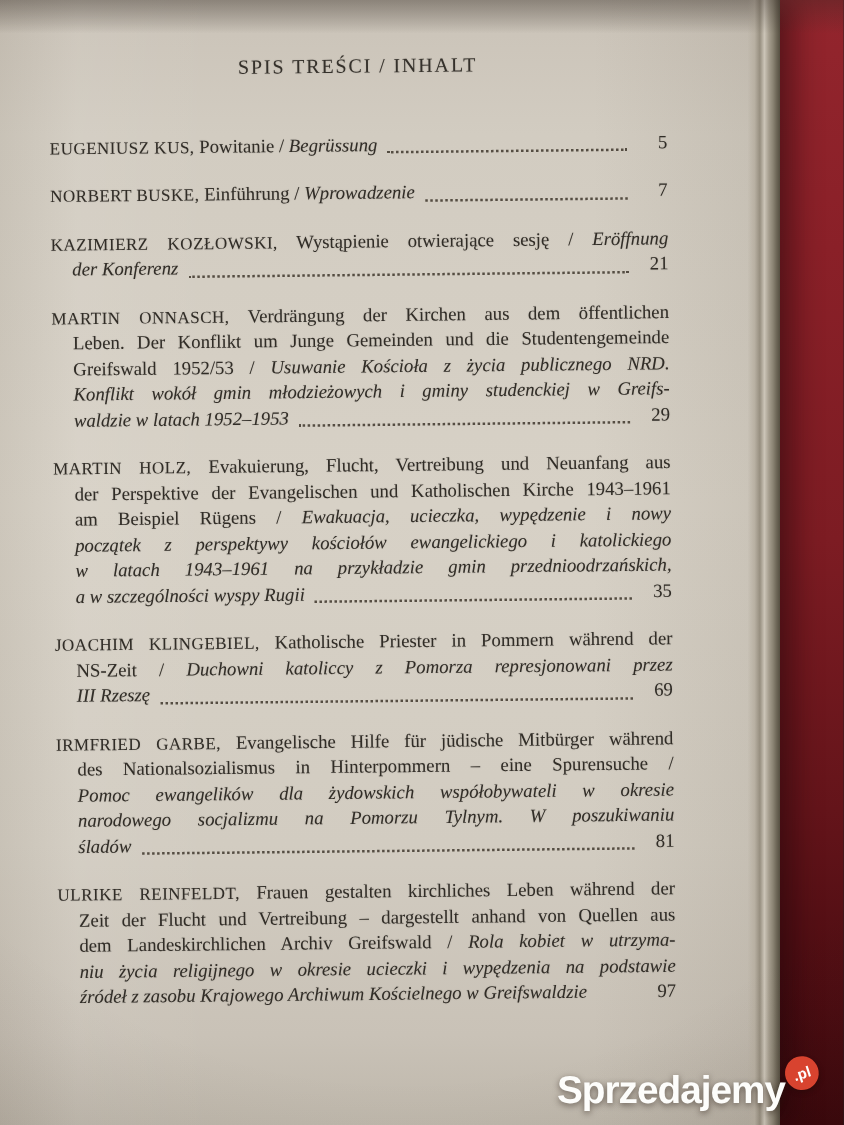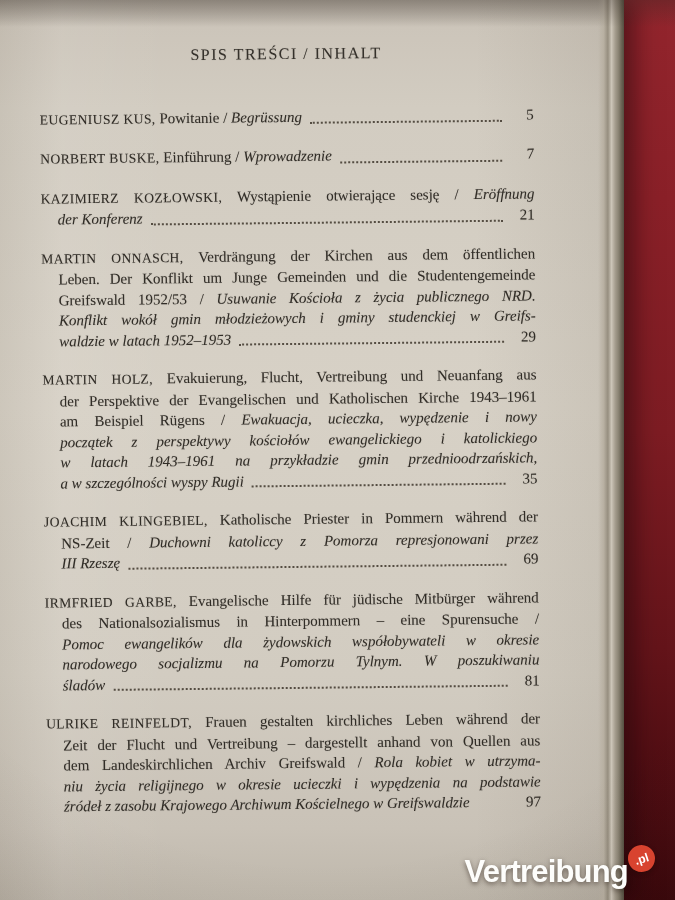--- a/index.html
+++ b/index.html
@@ -148,18 +148,18 @@
             <div class="line cont lastline">
               <span class="ltext"><span class="ital">źródeł z zasobu Krajowego Archiwum Kościelnego w Greifswaldzie</span></span>
               <span class="leader nodots"></span>
               <span class="pgnum">97</span>
             </div>
           </div>
         </div>
     </div>
   </div>
   <div class="watermark">
-    <span class="wm-text">Vertreibung</span>
+    <span class="wm-text">Sprzedajemy</span>
     <span class="wm-badge">
       <span>.pl</span>
     </span>
   </div>
 </div>
 
 </body></html>

